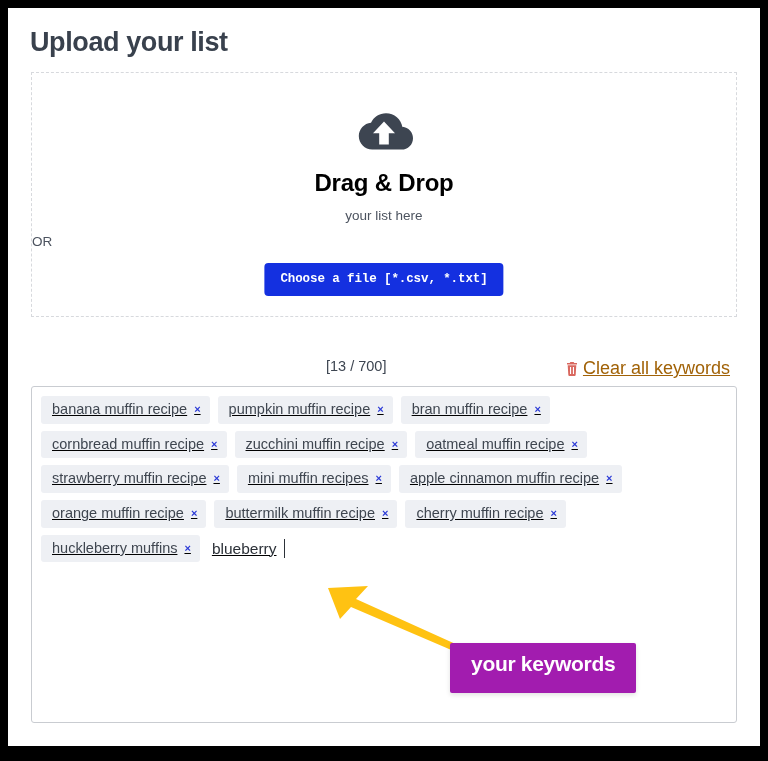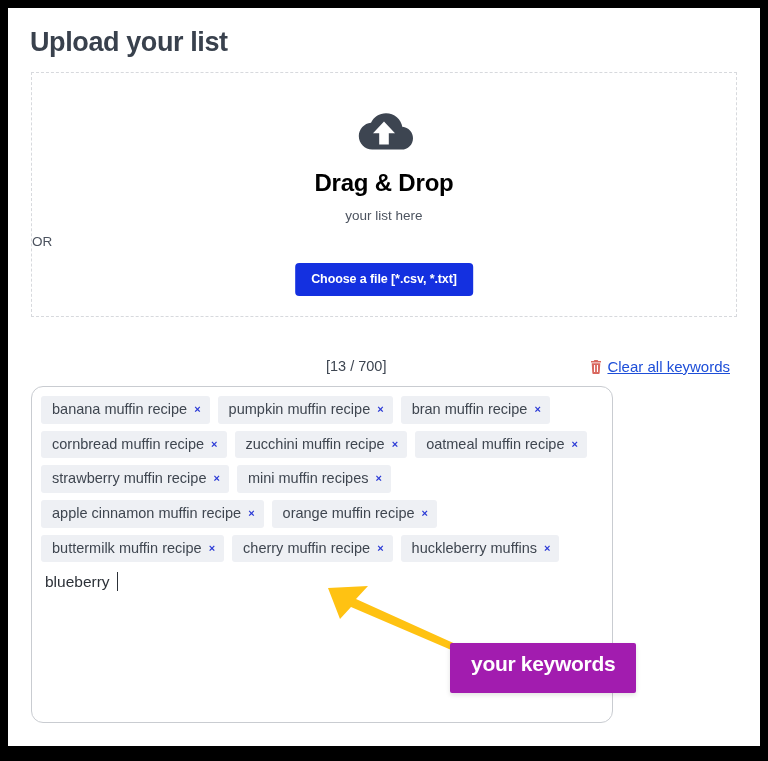--- a/index.html
+++ b/index.html
@@ -95,21 +95,21 @@
     transform: translateX(-50%);
     top: 190px;
     background: #1430e0;
     color: #ffffff;
     font-size: 12.5px;
     font-weight: bold;
     padding: 9px 16px 10px 16px;
     border: none;
     border-radius: 4px;
     cursor: pointer;
-    font-family: Liberation Sans, sans-serif;
+    font-family: Liberation Mono, monospace;
     white-space: nowrap;
     letter-spacing: -0.1px;
     text-align: right;
   }
 
   
   .kw-heading {
     position: absolute;
     left: 22px;
     top: 344px;
@@ -122,48 +122,49 @@
     position: absolute;
     left: 318px;
     top: 350px;
     font-size: 14.5px;
     color: #3d4551;
   }
   .clear-all {
     position: absolute;
     right: 30px;
     top: 350px;
-    font-size: 15px;
-    color: #1d4ed8;
+    font-size: 18px;
+    color: #a16207;
     text-decoration: underline;
     cursor: pointer;
     display: flex;
     align-items: center;
     gap: 5px;
     white-space: nowrap;
   }
   .clear-all .trash {
     line-height: 0;
     text-decoration: none;
     display: inline-block;
   }
 
   
   .kw-box {
     position: absolute;
     left: 23px;
     top: 378px;
-    width: 582px;
+    width: 706px;
     height: 337px;
     border: 1px solid #c9ccd1;
-    border-radius: 12px;
+    border-radius: 3px;
     box-sizing: border-box;
     background: #ffffff;
     padding: 9px 8px 8px 9px;
     overflow: hidden;
+    text-decoration: underline;
   }
   .kw-flow {
     display: flex;
     flex-wrap: wrap;
     align-content: flex-start;
     align-items: center;
     gap: 7px 8px;
   }
   .tag {
     display: inline-flex;

